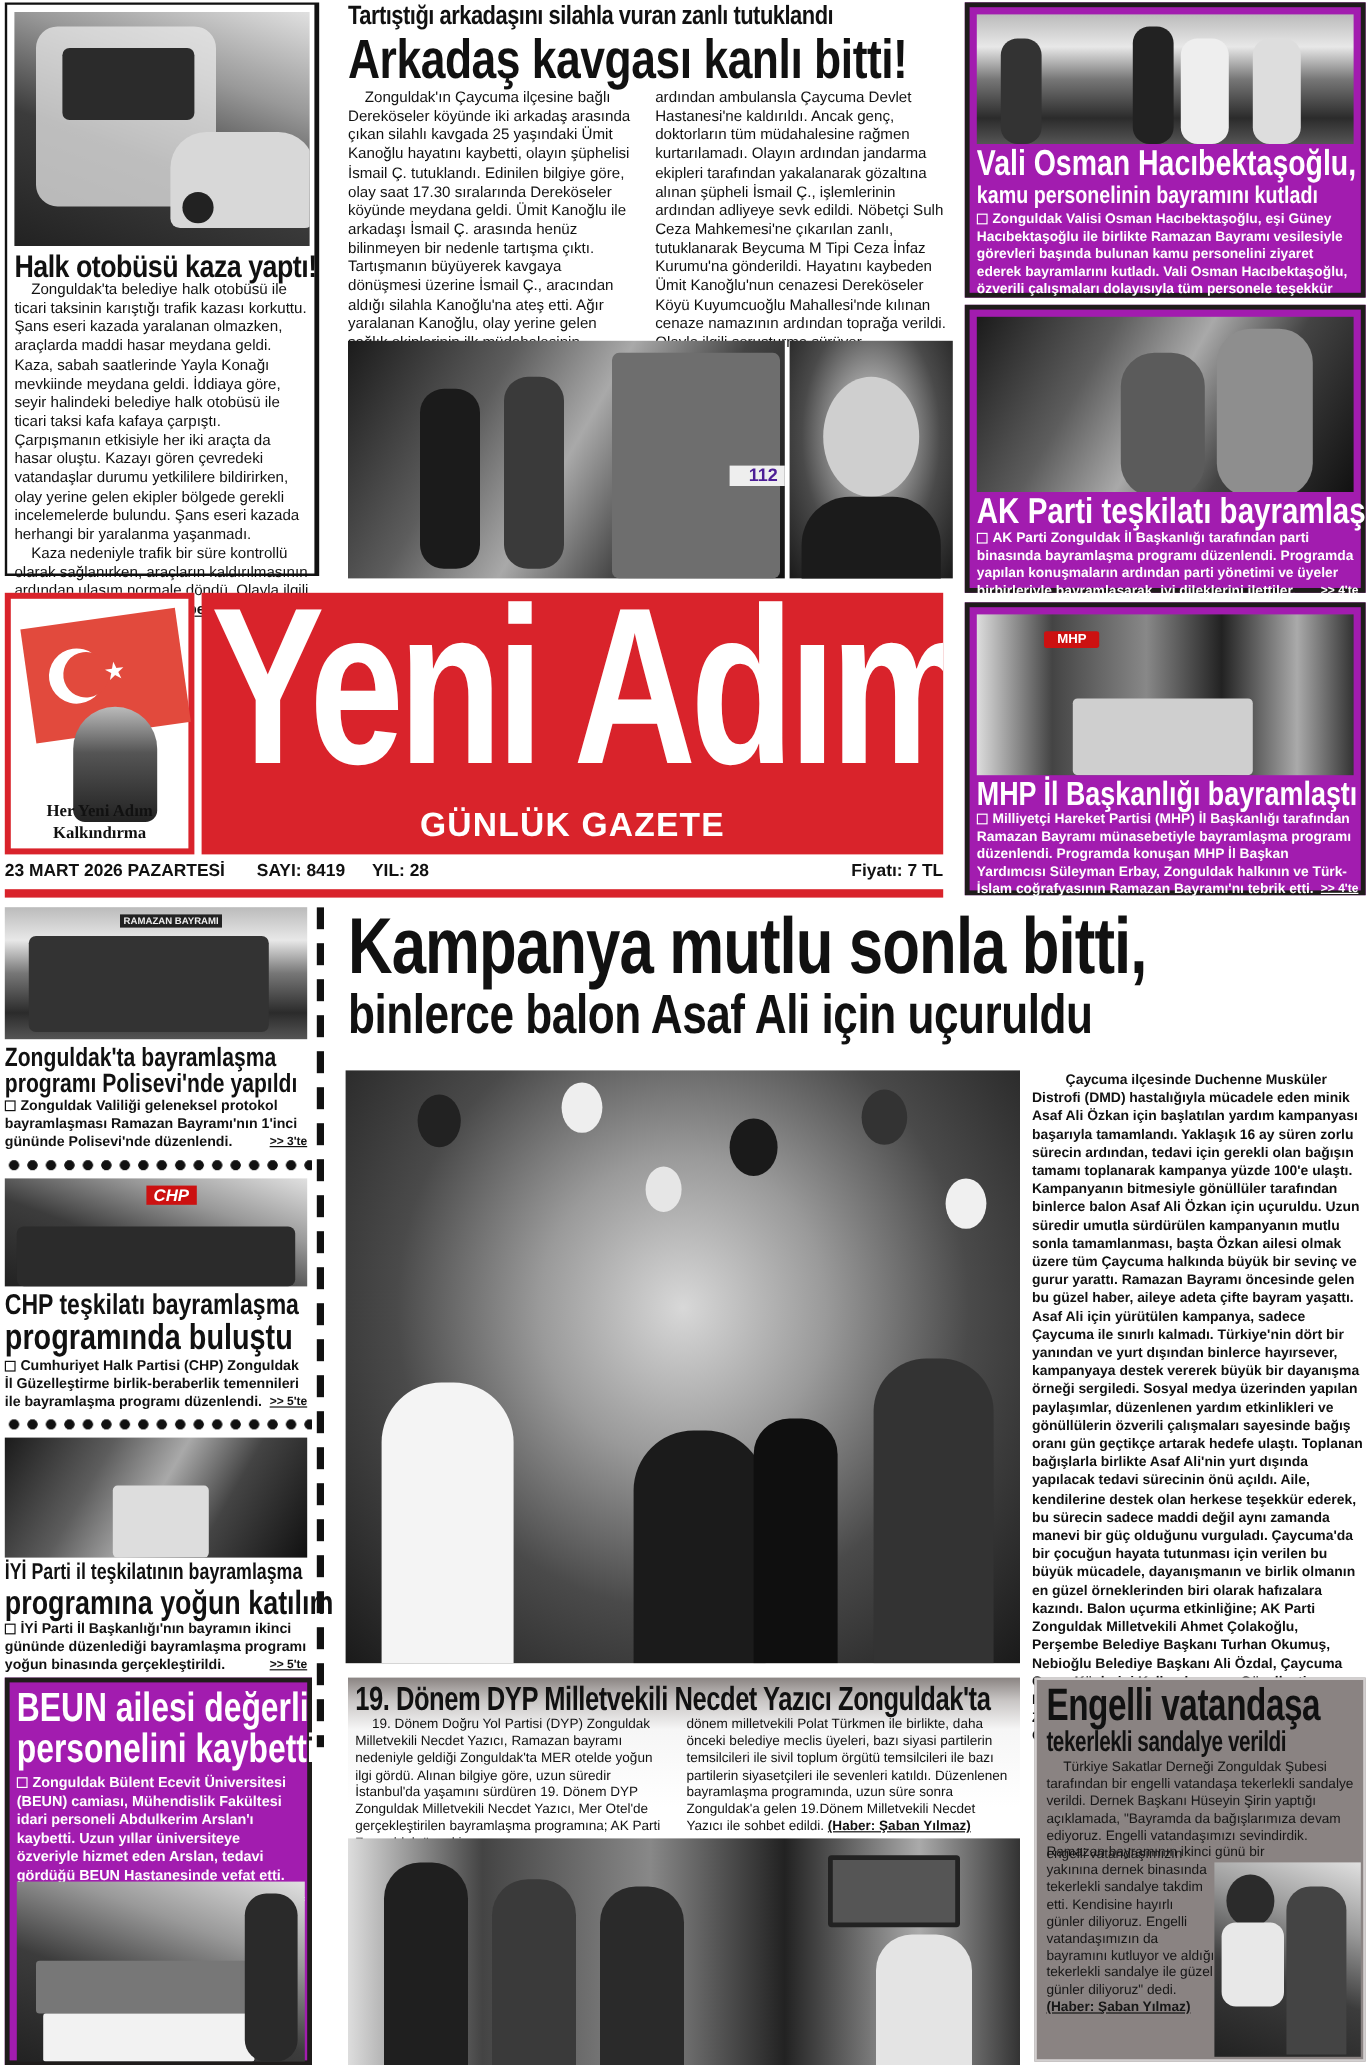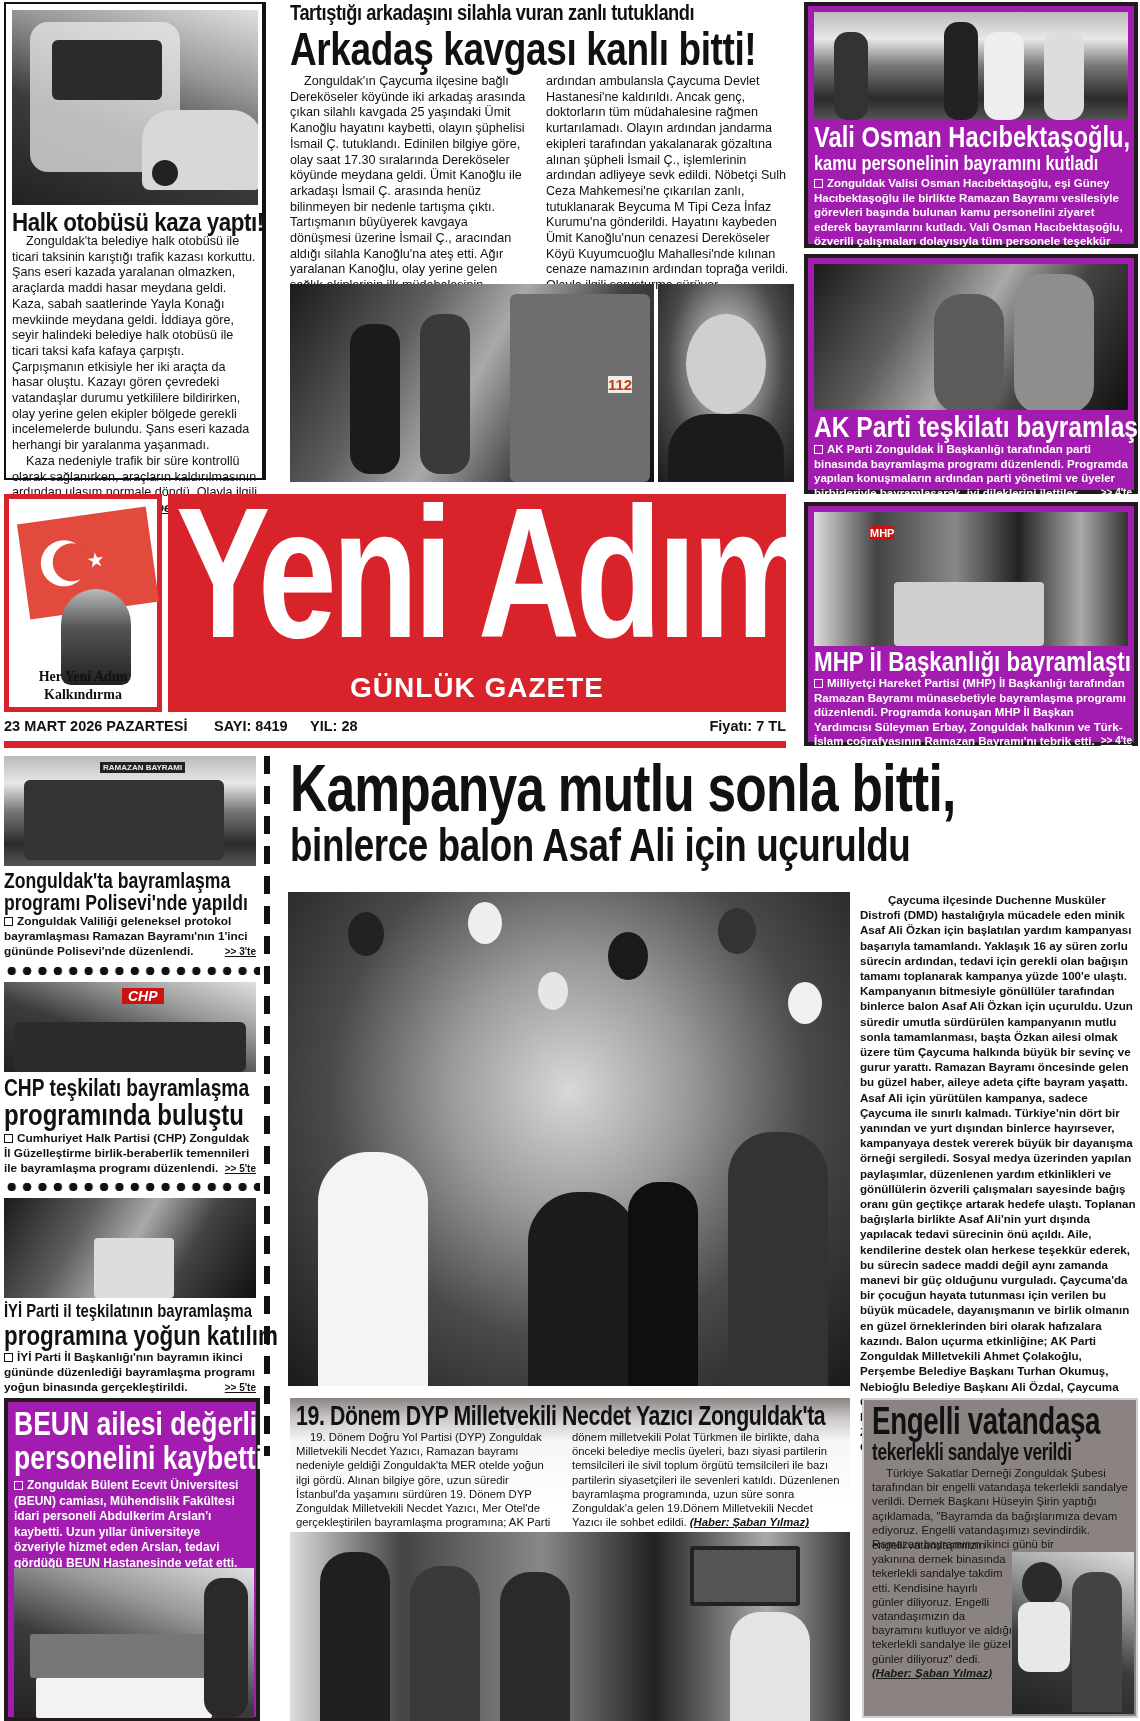--- a/index.html
+++ b/index.html
@@ -17,21 +17,21 @@
   .body-text { font-family: "Liberation Sans", sans-serif; font-size: 12.6px; line-height: 15.7px; color: #111; }
   .body-text p { text-indent: 14px; }
   .dark-box { position: absolute; background: #a21caf; border: 4px solid #1f1c1b; }
   .dark-box .title { color: #fff; font-weight: 700; white-space: nowrap; transform-origin: left top; }
   .dark-box .desc { color: #fff; font-weight: 700; font-size: 11.5px; line-height: 14.5px; }
   .chk { display: inline-block; width: 9px; height: 9px; border: 1.6px solid currentColor; margin-right: 4px; vertical-align: -1px; }
   .more { text-decoration: underline; float: right; font-weight: 700; font-size: 10px; }
   .dots { position: absolute; height: 10px; background-image: radial-gradient(circle, #111 4px, transparent 4.5px); background-size: 15.4px 10px; background-repeat: repeat-x; }
   .side-title { font-weight: 700; color: #111; white-space: nowrap; transform-origin: left top; }
   .side-desc { font-weight: 700; font-size: 11.8px; line-height: 15px; color: #111; }
-  .byline { font-weight: 700; font-style: italic; text-decoration: underline; }
+  .byline { font-weight: 700; text-decoration: underline; }
 </style>
 </head>
 <body>
 
 <div class="abs" style="left:4px;top:2px;width:262px;height:478px;border:2px solid #111;border-right:4px solid #111;padding:6px 7px;">
   <div class="photo g3" style="left:6px;top:6px;width:246px;height:195px;">
     <div class="shape" style="left:18px;top:12px;width:150px;height:150px;border-radius:18px;background:#e9e9e9;opacity:.75;"></div>
     <div class="shape" style="left:40px;top:30px;width:110px;height:60px;border-radius:6px;background:#2b2b2b;"></div>
     <div class="shape" style="left:130px;top:100px;width:120px;height:80px;border-radius:30px 30px 8px 8px;background:#d8d8d8;"></div>
     <div class="shape" style="left:140px;top:150px;width:26px;height:26px;background:#222;"></div>
@@ -45,21 +45,21 @@
 
 <div class="abs" style="left:268px;top:0;width:526px;height:482px;">
   <div class="cond" style="position:absolute;left:22px;top:0px;font-size:22px;transform:scaleX(0.83);">Tartıştığı arkadaşını silahla vuran zanlı tutuklandı</div>
   <div class="cond" style="position:absolute;left:22px;top:22px;font-size:46px;transform:scaleX(0.805);">Arkadaş kavgası kanlı bitti!</div>
   <div class="body-text" style="position:absolute;left:22px;top:74px;width:240px;text-indent:14px;">Zonguldak'ın Çaycuma ilçesine bağlı Dereköseler köyünde iki arkadaş arasında çıkan silahlı kavgada 25 yaşındaki Ümit Kanoğlu hayatını kaybetti, olayın şüphelisi İsmail Ç. tutuklandı. Edinilen bilgiye göre, olay saat 17.30 sıralarında Dereköseler köyünde meydana geldi. Ümit Kanoğlu ile arkadaşı İsmail Ç. arasında henüz bilinmeyen bir nedenle tartışma çıktı. Tartışmanın büyüyerek kavgaya dönüşmesi üzerine İsmail Ç., aracından aldığı silahla Kanoğlu'na ateş etti. Ağır yaralanan Kanoğlu, olay yerine gelen sağlık ekiplerinin ilk müdahalesinin</div>
   <div class="body-text" style="position:absolute;left:278px;top:74px;width:246px;">ardından ambulansla Çaycuma Devlet Hastanesi'ne kaldırıldı. Ancak genç, doktorların tüm müdahalesine rağmen kurtarılamadı. Olayın ardından jandarma ekipleri tarafından yakalanarak gözaltına alınan şüpheli İsmail Ç., işlemlerinin ardından adliyeye sevk edildi. Nöbetçi Sulh Ceza Mahkemesi'ne çıkarılan zanlı, tutuklanarak Beycuma M Tipi Ceza İnfaz Kurumu'na gönderildi. Hayatını kaybeden Ümit Kanoğlu'nun cenazesi Dereköseler Köyü Kuyumcuoğlu Mahallesi'nde kılınan cenaze namazının ardından toprağa verildi. Olayla ilgili soruşturma sürüyor.</div>
   <div class="photo g2" style="left:22px;top:284px;width:364px;height:198px;">
     <div class="shape" style="left:60px;top:40px;width:50px;height:150px;border-radius:20px;background:#1b1b1b;"></div>
     <div class="shape" style="left:130px;top:30px;width:50px;height:160px;border-radius:20px;background:#3a3a3a;"></div>
     <div class="shape" style="left:220px;top:10px;width:140px;height:188px;border-radius:6px;background:#6e6e6e;"></div>
-    <div style="position:absolute;left:318px;top:92px;background:#eee;color:#c2410c;font-weight:700;font-size:15px;padding:0 0;">112</div>
+    <div style="position:absolute;left:318px;top:104px;background:#eee;color:#4c1d95;font-weight:700;font-size:15px;padding:0 16px;">112</div>
   </div>
   <div class="photo g4" style="left:390px;top:284px;width:136px;height:198px;">
     <div class="shape" style="left:28px;top:30px;width:80px;height:100px;background:#cfcfcf;"></div>
     <div class="shape" style="left:10px;top:130px;width:116px;height:90px;border-radius:40px 40px 0 0;background:#1b1b1b;"></div>
   </div>
 </div>
 
 <div class="dark-box" style="left:804px;top:2px;width:334px;height:246px;">
   <div class="photo g5" style="left:6px;top:6px;width:314px;height:108px;">
     <div class="shape" style="left:20px;top:20px;width:34px;height:88px;border-radius:14px;background:#333;"></div>
@@ -82,21 +82,21 @@
   </div>
   <div class="title" style="position:absolute;left:6px;top:152px;font-size:30px;transform:scaleX(0.82);">AK Parti teşkilatı bayramlaştı</div>
   <div class="desc" style="position:absolute;left:6px;top:184px;width:318px;">
     <span class="chk"></span><span>AK Parti Zonguldak İl Başkanlığı tarafından parti binasında bayramlaşma programı düzenlendi. Programda yapılan konuşmaların ardından parti yönetimi ve üyeler birbirleriyle bayramlaşarak, iyi dileklerini ilettiler.</span>
     <span class="more">&gt;&gt; 4'te</span>
   </div>
 </div>
 
 <div class="dark-box" style="left:804px;top:502px;width:334px;height:244px;">
   <div class="photo g6" style="left:6px;top:6px;width:314px;height:134px;">
-    <div style="position:absolute;left:56px;top:14px;background:#c11;color:#fff;font-weight:700;font-size:11px;padding:1px 0;border-radius:2px;">MHP</div>
+    <div style="position:absolute;left:56px;top:14px;background:#c11;color:#fff;font-weight:700;font-size:11px;padding:1px 11px;border-radius:2px;">MHP</div>
     <div class="shape" style="left:80px;top:70px;width:150px;height:64px;border-radius:4px;background:#cfcfcf;"></div>
   </div>
   <div class="title" style="position:absolute;left:6px;top:140px;font-size:28px;transform:scaleX(0.8);">MHP İl Başkanlığı bayramlaştı</div>
   <div class="desc" style="position:absolute;left:6px;top:170px;width:318px;">
     <span class="chk"></span><span>Milliyetçi Hareket Partisi (MHP) İl Başkanlığı tarafından Ramazan Bayramı münasebetiyle bayramlaşma programı düzenlendi. Programda konuşan MHP İl Başkan Yardımcısı Süleyman Erbay, Zonguldak halkının ve Türk-İslam coğrafyasının Ramazan Bayramı'nı tebrik etti.</span>
     <span class="more">&gt;&gt; 4'te</span>
   </div>
 </div>
 
 <div class="abs" style="left:4px;top:494px;width:158px;height:218px;border:5px solid #d9232b;background:#fff;">

